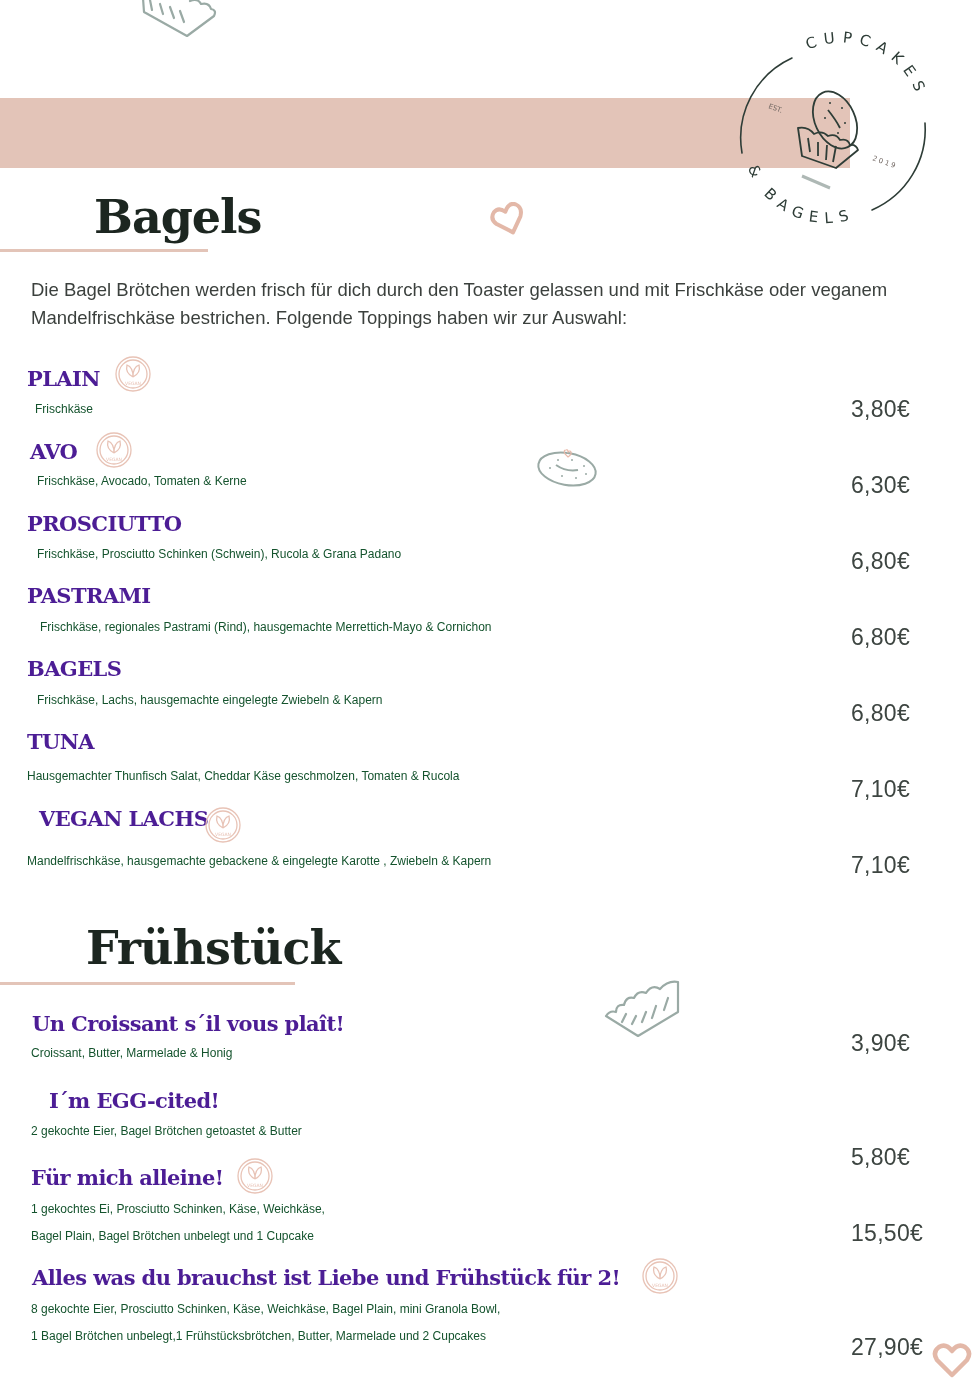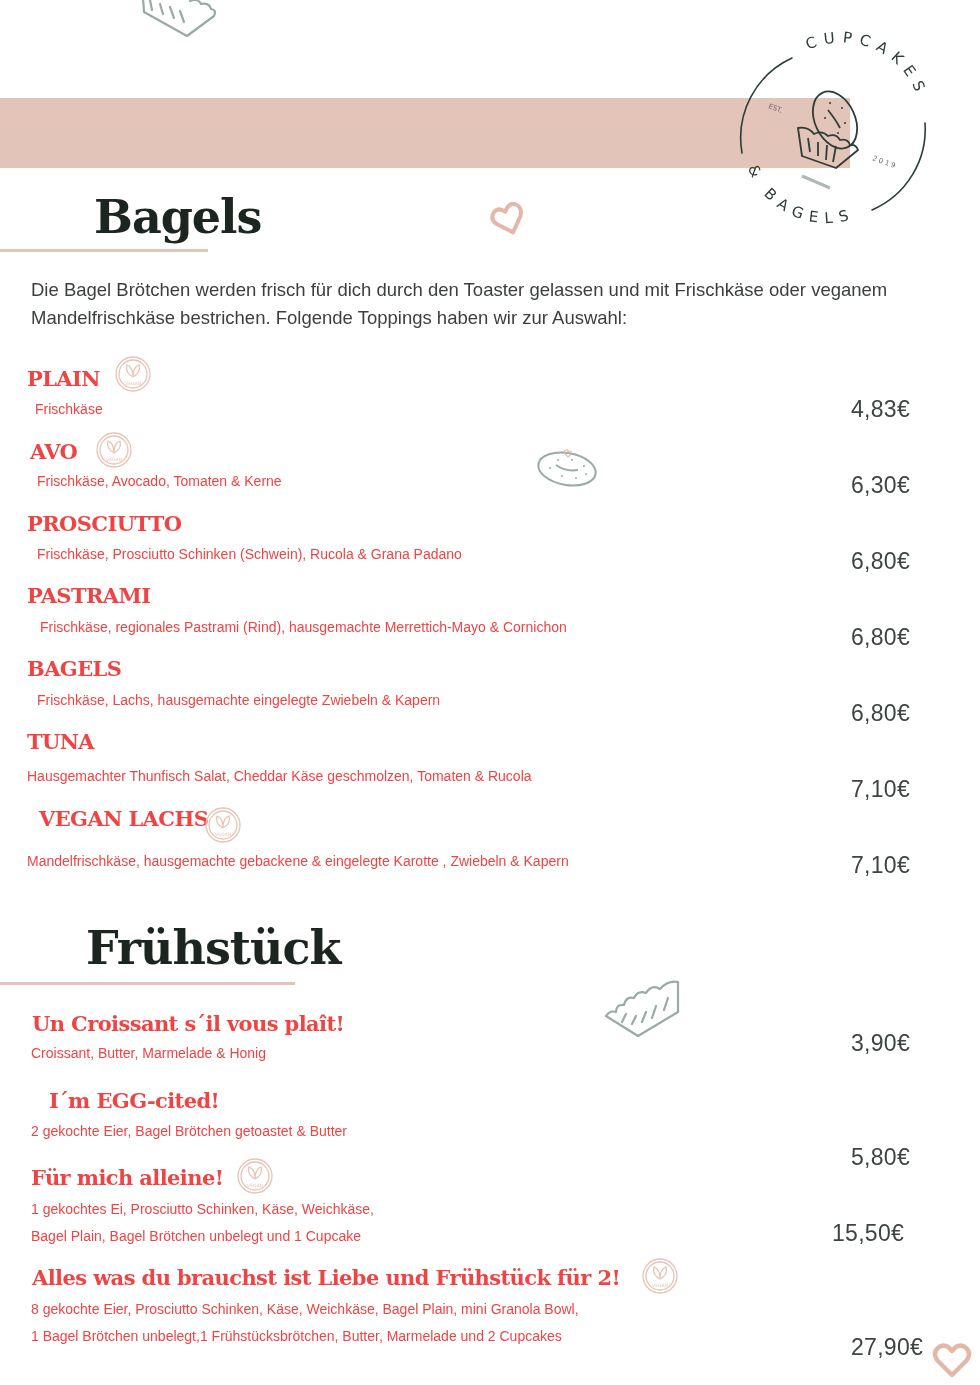--- a/index.html
+++ b/index.html
@@ -23,30 +23,30 @@
 
     .intro {
       position: absolute; left: 31px; top: 276px; width: 860px;
       font-size: 18.5px; line-height: 28px; color: #3b403d;
     }
 
     .item-name {
       position: absolute;
       font-family: "DejaVu Serif", "Liberation Serif", serif;
       font-weight: bold;
-      color: #ef4444;
+      color: #4c1d95;
       white-space: nowrap;
       letter-spacing: -0.6px;
     }
     .item-name.caps { font-size: 21px; }
     .item-name.bf { font-size: 21px; }
 
     .item-desc {
       position: absolute;
-      font-size: 14px; line-height: 27px; color: #ef4444;
+      font-size: 12px; line-height: 27px; color: #14532d;
       white-space: nowrap;
     }
 
     .price {
       position: absolute;
       font-size: 23px; color: #3d4541; letter-spacing: 0.3px;
       white-space: nowrap;
     }
 
     .vegan-badge { position: absolute; width: 38px; height: 38px; }
@@ -116,21 +116,21 @@
 <div class="item-name caps" style="left:27px; top:366px;">PLAIN</div>
 <svg class="vegan-badge" style="left:114px; top:355px;" viewBox="0 0 38 38">
     <g fill="none" stroke="#e8c3b6" stroke-width="1.3">
       <circle cx="19" cy="19" r="17"></circle>
       <circle cx="19" cy="19" r="14"></circle>
       <path d="M19 22 Q11 18 13 10 Q19 12 19 22 Q19 12 25 10 Q27 18 19 22"></path>
     </g>
     <text x="19" y="30" font-size="4.5" text-anchor="middle" fill="#e8c3b6" font-family="DejaVu Sans, sans-serif">VEGAN</text>
   </svg>
 <div class="item-desc" style="left:35px; top:396px;">Frischkäse</div>
-<div class="price" style="left:851px; top:396px;">4,83€</div>
+<div class="price" style="left:851px; top:396px;">3,80€</div>
 
 <div class="item-name caps" style="left:30px; top:439px;">AVO</div>
 <svg class="vegan-badge" style="left:95px; top:431px;" viewBox="0 0 38 38">
     <g fill="none" stroke="#e8c3b6" stroke-width="1.3">
       <circle cx="19" cy="19" r="17"></circle>
       <circle cx="19" cy="19" r="14"></circle>
       <path d="M19 22 Q11 18 13 10 Q19 12 19 22 Q19 12 25 10 Q27 18 19 22"></path>
     </g>
     <text x="19" y="30" font-size="4.5" text-anchor="middle" fill="#e8c3b6" font-family="DejaVu Sans, sans-serif">VEGAN</text>
   </svg>
@@ -206,21 +206,21 @@
 <svg class="vegan-badge" style="left:236px; top:1157px;" viewBox="0 0 38 38">
     <g fill="none" stroke="#e8c3b6" stroke-width="1.3">
       <circle cx="19" cy="19" r="17"></circle>
       <circle cx="19" cy="19" r="14"></circle>
       <path d="M19 22 Q11 18 13 10 Q19 12 19 22 Q19 12 25 10 Q27 18 19 22"></path>
     </g>
     <text x="19" y="30" font-size="4.5" text-anchor="middle" fill="#e8c3b6" font-family="DejaVu Sans, sans-serif">VEGAN</text>
   </svg>
 <div class="item-desc" style="left:31px; top:1196px;">1 gekochtes Ei, Prosciutto Schinken, Käse, Weichkäse,</div>
 <div class="item-desc" style="left:31px; top:1223px;">Bagel Plain, Bagel Brötchen unbelegt und 1 Cupcake</div>
-<div class="price" style="left:832px; top:1220px;">15,50€</div>
+<div class="price" style="left:851px; top:1220px;">15,50€</div>
 
 <div class="item-name bf" style="left:32px; top:1265px;">Alles was du brauchst ist Liebe und Frühstück für 2!</div>
 <svg class="vegan-badge" style="left:641px; top:1257px;" viewBox="0 0 38 38">
     <g fill="none" stroke="#e8c3b6" stroke-width="1.3">
       <circle cx="19" cy="19" r="17"></circle>
       <circle cx="19" cy="19" r="14"></circle>
       <path d="M19 22 Q11 18 13 10 Q19 12 19 22 Q19 12 25 10 Q27 18 19 22"></path>
     </g>
     <text x="19" y="30" font-size="4.5" text-anchor="middle" fill="#e8c3b6" font-family="DejaVu Sans, sans-serif">VEGAN</text>
   </svg>

